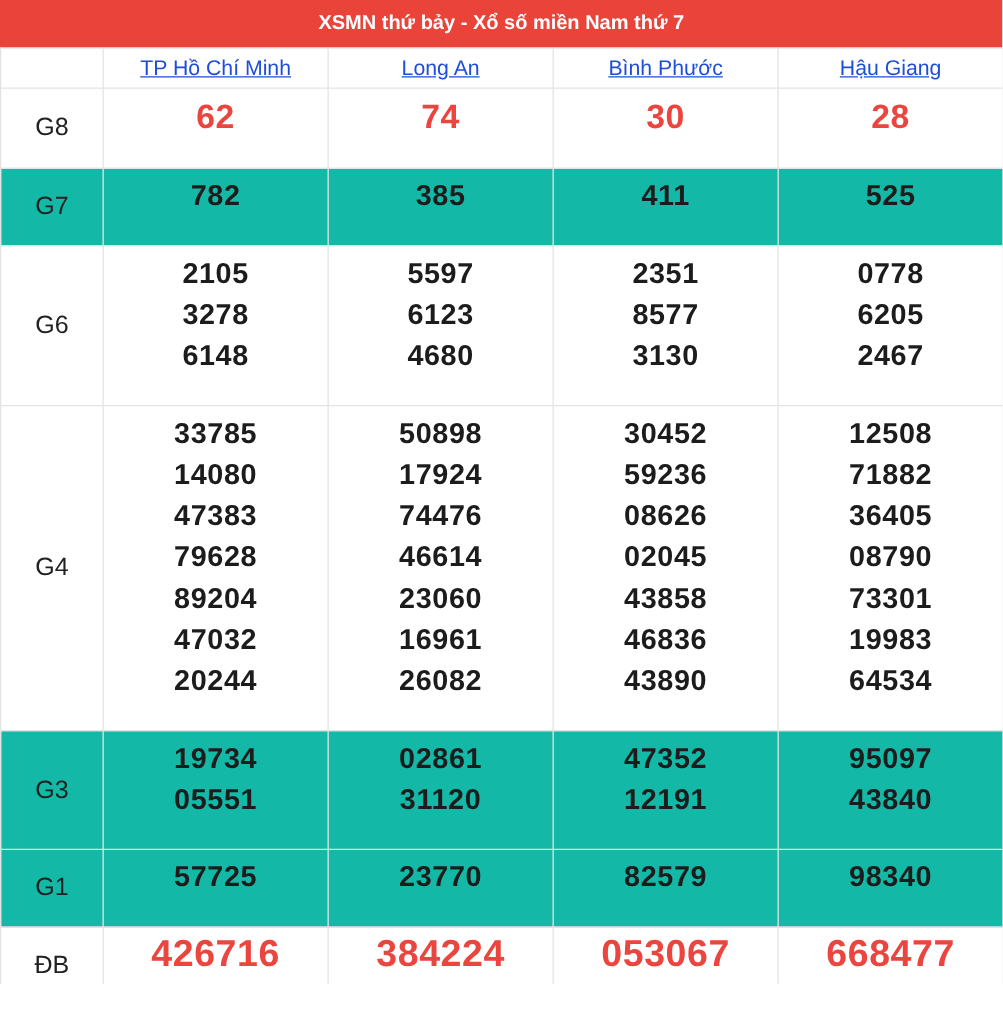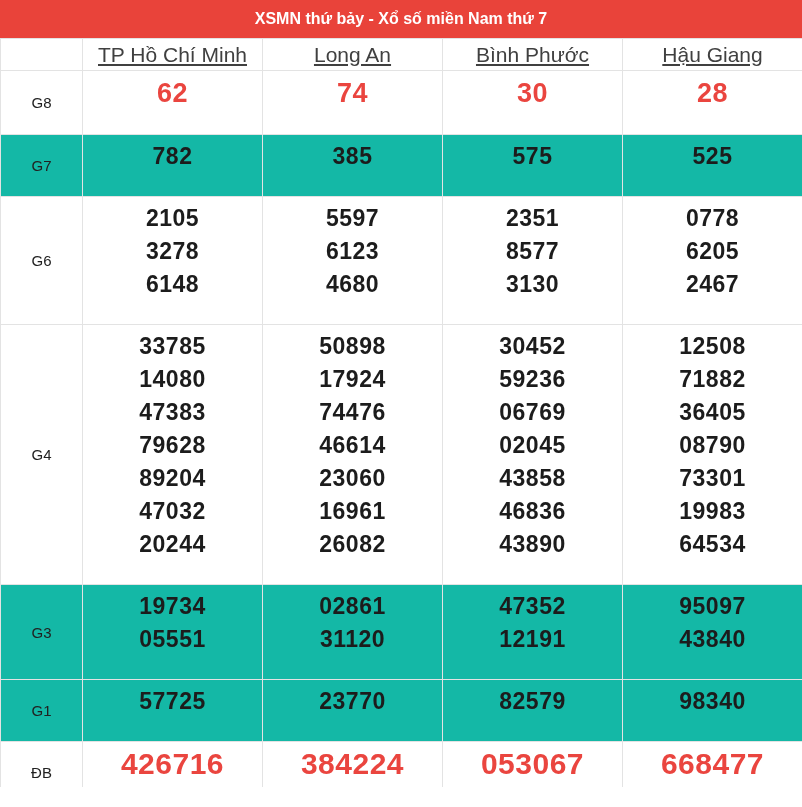--- a/index.html
+++ b/index.html
@@ -54,30 +54,30 @@
     border: 1px solid #e3e3e3;
     text-align: center;
     vertical-align: middle;
   }
   thead th {
     height: 32px;
     font-weight: normal;
     background: #ffffff;
   }
   thead th a.prov-link {
-    color: #404040;
-    font-size: 21px;
+    color: #1d4ed8;
+    font-size: 17px;
     text-decoration: underline;
     cursor: pointer;
   }
   tbody tr { background: #ffffff; }
   tbody tr.stripe { background: #14b8a6; }
 
   td.prize-label {
-    font-size: 15px;
+    font-size: 20px;
     font-weight: normal;
     color: #212121;
   }
   td.num-cell { padding: 5px 0 23px 0; }
   .num {
     font-size: 23px;
     font-weight: bold;
     line-height: 33px;
     color: #1c1c1c;
     letter-spacing: 0.5px;
@@ -138,21 +138,21 @@
         </tr>
         <tr class="stripe">
           <td class="prize-label">G7</td>
           <td class="num-cell">
             <div class="num">782</div>
           </td>
           <td class="num-cell">
             <div class="num">385</div>
           </td>
           <td class="num-cell">
-            <div class="num">575</div>
+            <div class="num">411</div>
           </td>
           <td class="num-cell">
             <div class="num">525</div>
           </td>
         </tr>
         <tr>
           <td class="prize-label">G6</td>
           <td class="num-cell">
             <div class="num">2105</div>
             <div class="num">3278</div>
@@ -190,21 +190,21 @@
             <div class="num">17924</div>
             <div class="num">74476</div>
             <div class="num">46614</div>
             <div class="num">23060</div>
             <div class="num">16961</div>
             <div class="num">26082</div>
           </td>
           <td class="num-cell">
             <div class="num">30452</div>
             <div class="num">59236</div>
-            <div class="num">06769</div>
+            <div class="num">08626</div>
             <div class="num">02045</div>
             <div class="num">43858</div>
             <div class="num">46836</div>
             <div class="num">43890</div>
           </td>
           <td class="num-cell">
             <div class="num">12508</div>
             <div class="num">71882</div>
             <div class="num">36405</div>
             <div class="num">08790</div>

